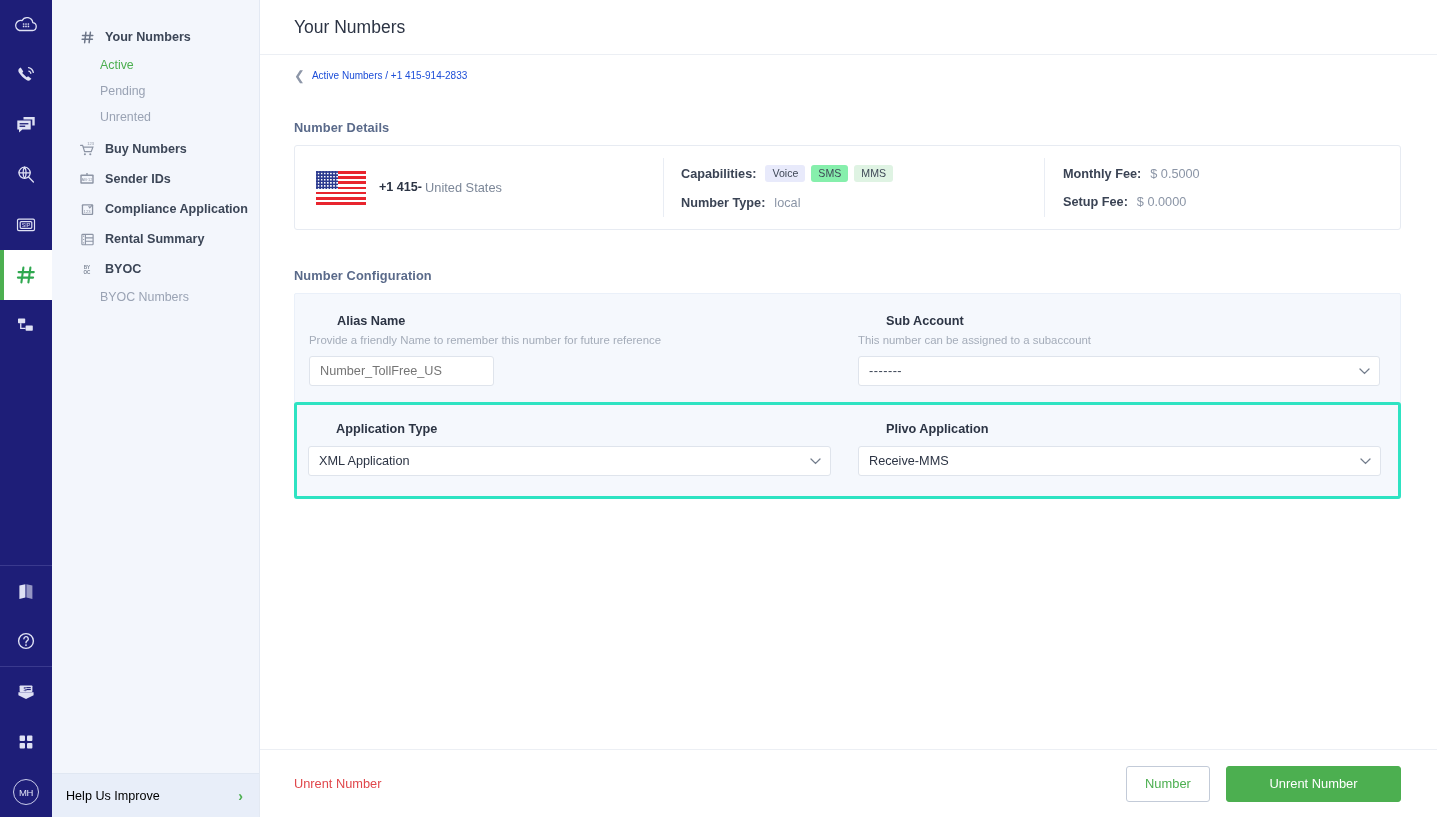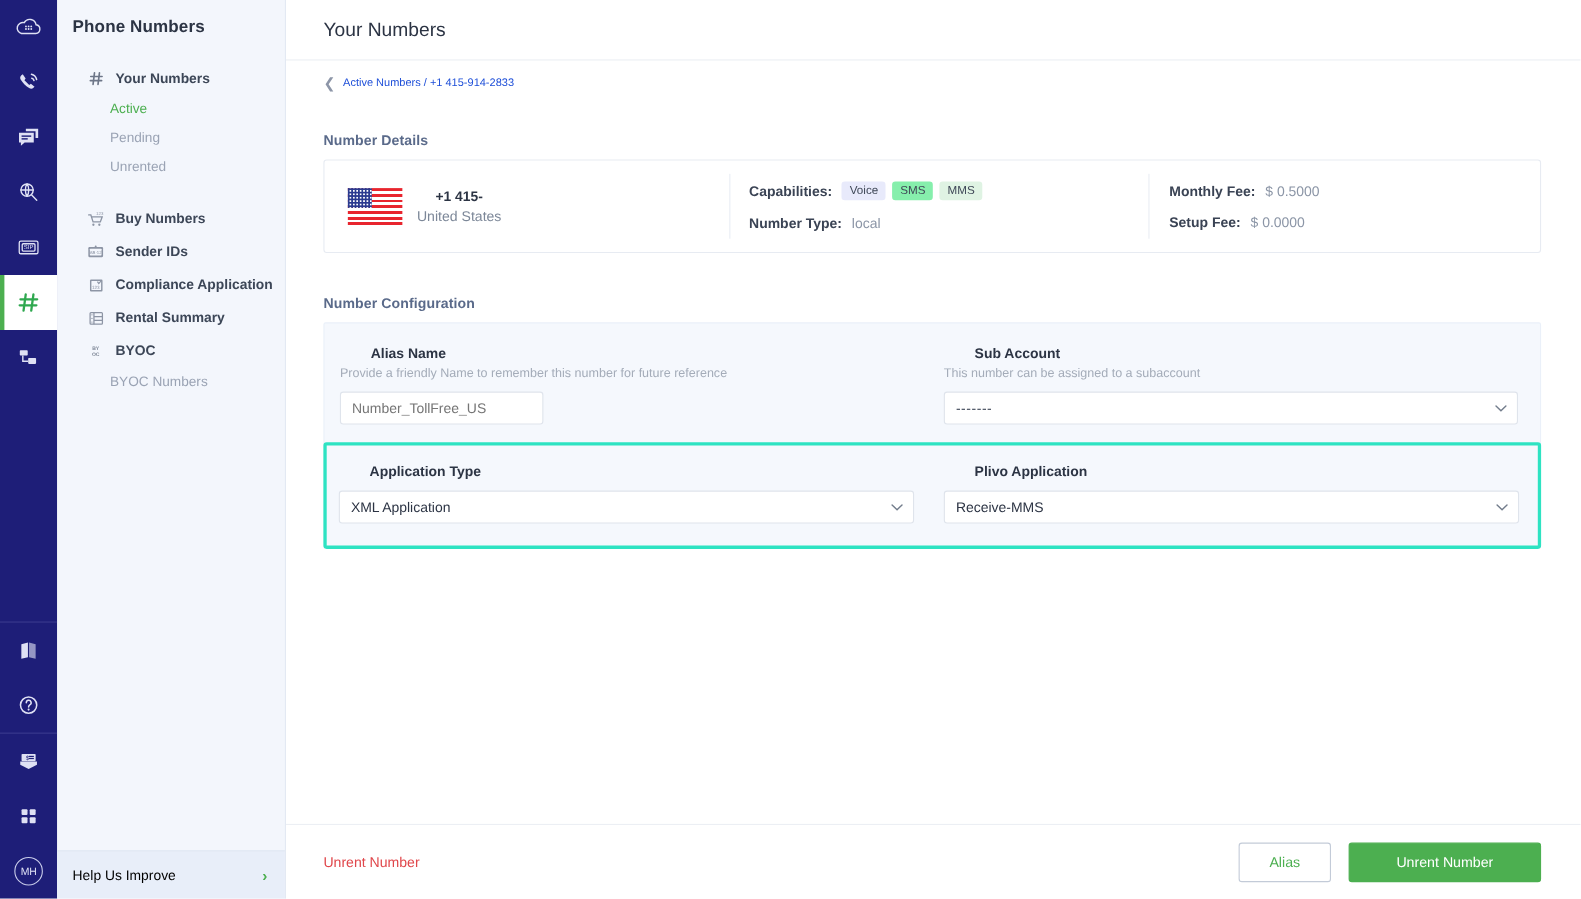--- a/index.html
+++ b/index.html
@@ -101,21 +101,21 @@
 
   .flag { width: 50px; height: 34px; position: relative; overflow: hidden; flex: 0 0 50px; }
   .flag .stripes { position: absolute; inset: 0; background: repeating-linear-gradient(
       to bottom, #e8252e 0, #e8252e 2.6px, #ffffff 2.6px, #ffffff 5.2px); }
   .flag .canton { position: absolute; left: 0; top: 0; width: 22px; height: 18.5px; background: #2b3a8f; }
   .flag .canton::after {
     content: ""; position: absolute; inset: 0;
     background-image: radial-gradient(circle, #fff 0.6px, transparent 0.7px);
     background-size: 3.1px 3.1px; background-position: 1px 1px;
   }
-  .num-wrap { display: flex; flex-direction: column; gap: 3px; text-align: center; }
+  .num-wrap { display: flex; flex-direction: row; gap: 3px; }
   .num-main { font-size: 12.6px; color: #2c3444; font-weight: bold; }
   .num-country { font-size: 12.8px; color: #7c8798; }
 
   .kv-rows { display: flex; flex-direction: column; gap: 14px; }
   .kv { display: flex; align-items: center; gap: 9px; }
   .kv .k { font-size: 12.7px; color: #3a4354; font-weight: bold; }
   .kv .v { font-size: 12.7px; color: #8b95a6; }
   .badges { display: flex; gap: 6px; }
   .badge {
     font-size: 10.6px; color: #3f4857; padding: 3px 7px 4px;
@@ -290,37 +290,36 @@
           </svg>
         </span>
       </div>
       <div class="rail-btn">
         <span class="avatar-circle">MH</span>
       </div>
     </div>
   </div>
 
   <div class="sidebar">
-    <div class="sidebar-title">Phone Numbers</div>
 
     <div class="nav">
 
       <div class="nav-item">
         <span class="ic">
           <svg width="15" height="15" viewBox="0 0 15 15" fill="none" stroke="#6d7688" stroke-width="1.5" stroke-linecap="round">
             <path d="M5.9 2.3L4.6 12.7M10.4 2.3L9.1 12.7M2.5 5.5h10.3M2.1 9.3h10.3"></path>
           </svg>
         </span>
         <span class="lbl">Your Numbers</span>
       </div>
       <div class="nav-sub active">Active</div>
       <div class="nav-sub">Pending</div>
       <div class="nav-sub">Unrented</div>
 
-      <div class="nav-item" style="margin-top:20px;">
+      <div class="nav-item" style="margin-top:4px;">
         <span class="ic">
           <svg width="16" height="15" viewBox="0 0 16 15" fill="none" stroke="#8d95a5" stroke-width="1.2" stroke-linecap="round">
             <path d="M1.6 3.4h2l2 6.3h6.6l1.7-4.6H4.6"></path>
             <circle cx="5.9" cy="12.3" r="1.05" fill="#8d95a5" stroke="none"></circle>
             <circle cx="11.3" cy="12.3" r="1.05" fill="#8d95a5" stroke="none"></circle>
             <text x="8.3" y="3.2" font-size="4" fill="#8d95a5" stroke="none" font-family="Liberation Sans, sans-serif">123</text>
           </svg>
         </span>
         <span class="lbl">Buy Numbers</span>
       </div>
@@ -486,17 +485,17 @@
             </div>
           </div>
         </div>
 
       </div>
     </div>
 
     <div class="main-foot">
       <span class="unrent">Unrent Number</span>
       <span class="foot-spacer"></span>
-      <span class="btn btn-cancel">Alias</span>
+      <span class="btn btn-cancel">Number</span>
       <span class="btn btn-primary">Unrent Number</span>
     </div>
   </div>
 </div>
 
 </body></html>

